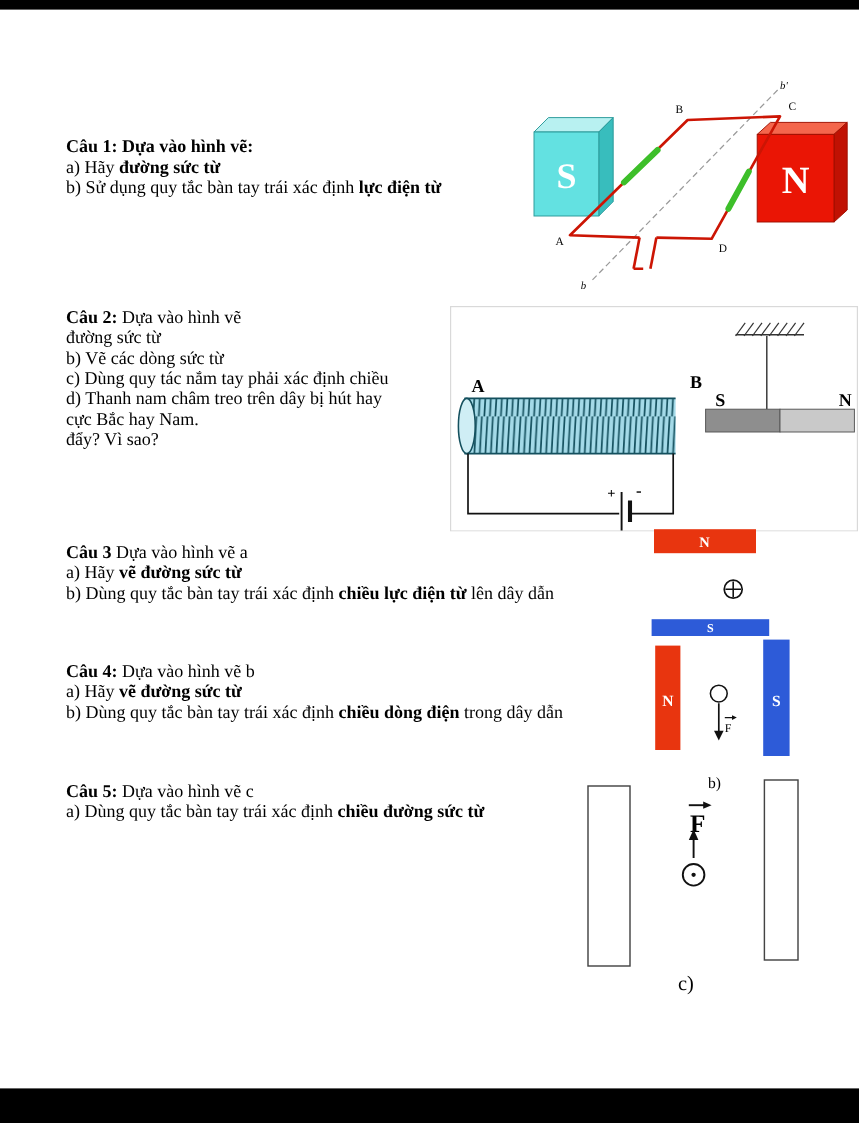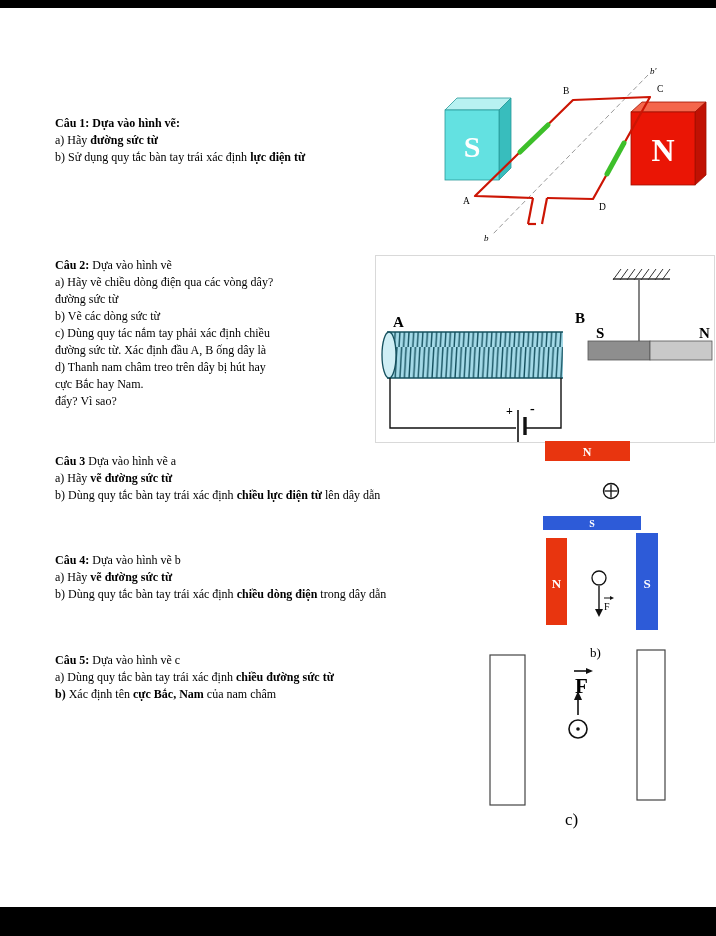--- a/index.html
+++ b/index.html
@@ -1,19 +1,19 @@
 <!DOCTYPE html>
 <html><head>
 <meta charset="utf-8">
 <style>
   html,body{margin:0;padding:0;background:#fff;}
   .page{position:relative;width:716px;height:936px;background:#ffffff;overflow:hidden;
         font-family:"Liberation Serif",serif;color:#000;}
   .hbar{position:absolute;left:0;width:716px;background:#000;}
-  .t{position:absolute;font-size:12px;line-height:17px;white-space:nowrap;}
+  .t{position:absolute;font-size:15px;line-height:17px;white-space:nowrap;}
   .ln{height:17px;}
   .bold{font-weight:bold;}
   b{font-weight:bold;}
   .fig{position:absolute;}
   text{font-family:"Liberation Serif",serif;}
   .pole{fill:#ffffff;font-weight:bold;text-anchor:middle;}
   .small-lbl{font-style:italic;}
 </style>
 </head>
 <body>
@@ -24,46 +24,43 @@
   <div class="hbar" style="top:907px;height:29px"></div>
 
   <div class="t" style="left:55px;top:115px">
     <div class="ln bold">Câu 1: Dựa vào hình vẽ:</div>
     <div class="ln"><span>a) Hãy </span><b>đường  sức từ</b></div>
     <div class="ln"><span>b) Sử dụng quy tắc bàn tay trái xác định </span><b>lực điện từ</b></div>
   </div>
 
   <div class="t" style="left:55px;top:257px">
     <div class="ln"><b>Câu 2:</b><span> Dựa vào hình vẽ</span></div>
-    <div class="ln">a) Hãy vẽ chiều dòng điện qua các vòng dây?</div>
     <div class="ln">đường  sức từ</div>
     <div class="ln">b) Vẽ các dòng sức từ</div>
     <div class="ln">c) Dùng quy tác nắm tay phải xác định chiều</div>
-    <div class="ln">đường sức từ. Xác định đầu A, B ống dây là</div>
     <div class="ln">d)  Thanh nam châm treo trên dây bị hút hay</div>
     <div class="ln">cực Bắc hay Nam.</div>
     <div class="ln">đẩy? Vì sao?</div>
   </div>
 
   <div class="t" style="left:55px;top:453px">
     <div class="ln"><b>Câu 3</b><span> Dựa vào hình vẽ a</span></div>
     <div class="ln"><span>a) Hãy </span><b>vẽ  đường sức từ</b></div>
     <div class="ln"><span>b) Dùng quy tắc bàn tay trái xác định </span><b>chiều lực điện từ</b><span> lên dây dẫn</span></div>
   </div>
 
   <div class="t" style="left:55px;top:552px">
     <div class="ln"><b>Câu 4:</b><span> Dựa vào hình vẽ b</span></div>
     <div class="ln"><span>a) Hãy </span><b>vẽ  đường sức từ</b></div>
     <div class="ln"><span>b) Dùng quy tắc bàn tay trái xác định </span><b>chiều dòng điện</b><span> trong dây dẫn</span></div>
   </div>
 
   <div class="t" style="left:55px;top:652px">
     <div class="ln"><b>Câu 5:</b><span>  Dựa vào hình vẽ c</span></div>
     <div class="ln"><span>a)   Dùng quy tắc bàn tay trái xác định </span><b>chiều đường sức từ</b></div>
-    <div class="ln"><b>b)</b><span> Xác định tên </span><b>cực Bắc, Nam</b><span> của nam châm</span></div>
   </div>
 
   <svg class="fig" style="left:435px;top:62px" width="278" height="190" viewBox="0 0 278 190">
 
     <line x1="213" y1="13" x2="57" y2="173" stroke="#999" stroke-width="1" stroke-dasharray="5,3"></line>
     <text x="215" y="12" font-size="9" class="small-lbl">b'</text>
     <text x="49" y="179" font-size="9" class="small-lbl">b</text>
 
     <g>
       <polygon points="10,48 22,36 76,36 64,48" stroke="#2a9a9a" stroke-width="0.8" fill="#b8f1f1"></polygon>

